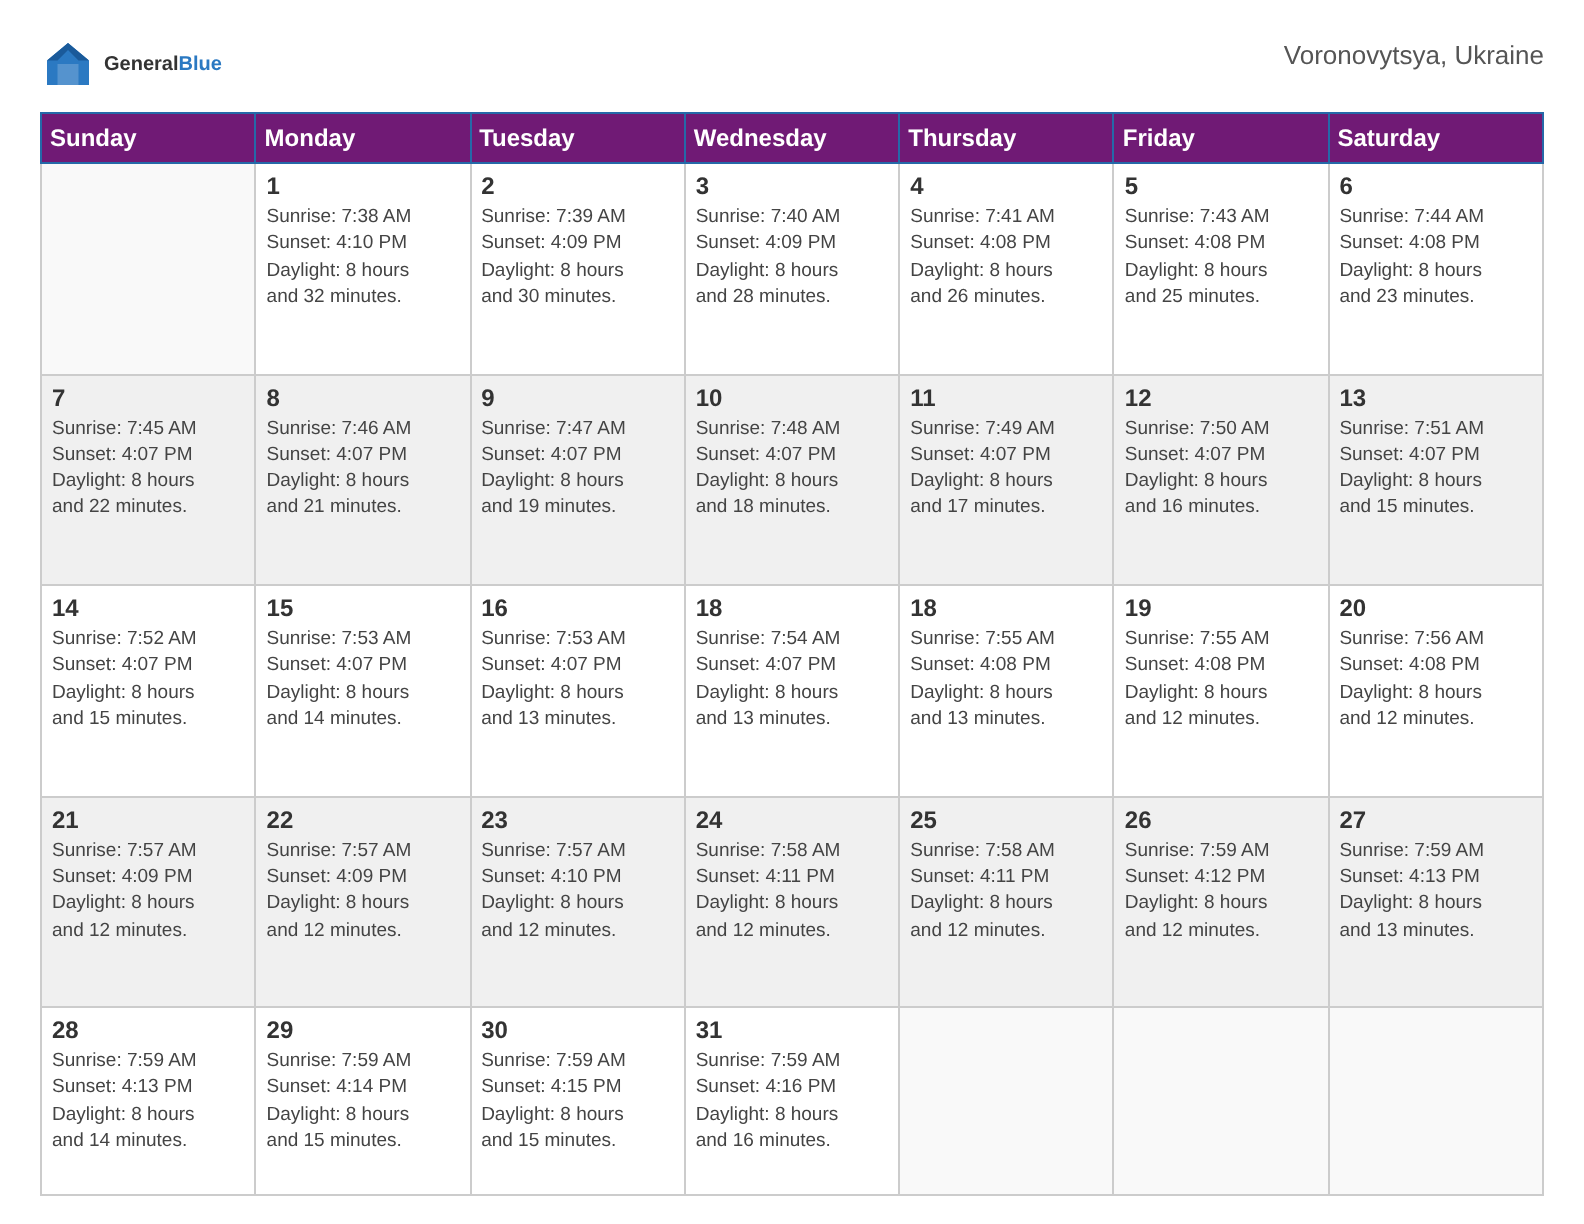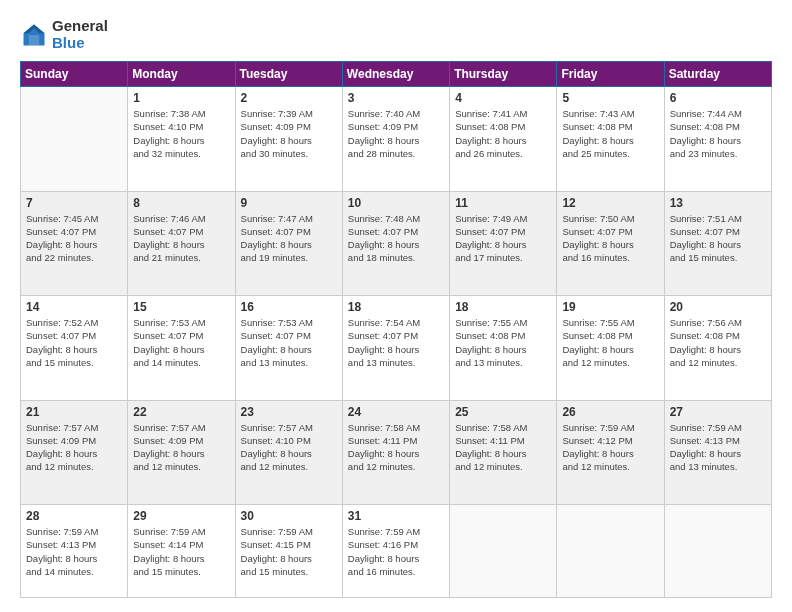--- a/index.html
+++ b/index.html
@@ -23,22 +23,22 @@
       align-items: flex-start;
       margin-bottom: 10px;
     }
     .logo {
       display: flex;
       align-items: center;
       gap: 4px;
     }
     .logo-text {
       display: flex;
-      flex-direction: column;
-      font-size: 15px;
+      flex-direction: row;
+      font-size: 10px;
       font-weight: bold;
       line-height: 1.1;
     }
     .logo-general { color: #333; }
     .logo-blue { color: #2b79c2; }
     .logo-icon {
       width: 28px;
       height: 28px;
     }
     .title-block {
@@ -112,20 +112,21 @@
         <polygon points="16,4 28,14 28,28 4,28 4,14" fill="#2b79c2"></polygon>
         <polygon points="16,4 28,14 22,14 16,8 10,14 4,14" fill="#1a5a9a"></polygon>
         <rect x="10" y="16" width="12" height="12" fill="#fff" opacity="0.2"></rect>
       </svg>
       <div class="logo-text">
         <span class="logo-general">General</span>
         <span class="logo-blue">Blue</span>
       </div>
     </div>
     <div class="title-block">
+      <div class="location">Voronovytsya, Ukraine</div>
     </div>
   </div>
 
   <table class="calendar">
     <thead>
       <tr>
       <th>Sunday</th>
           <th>Monday</th>
           <th>Tuesday</th>
           <th>Wednesday</th>

